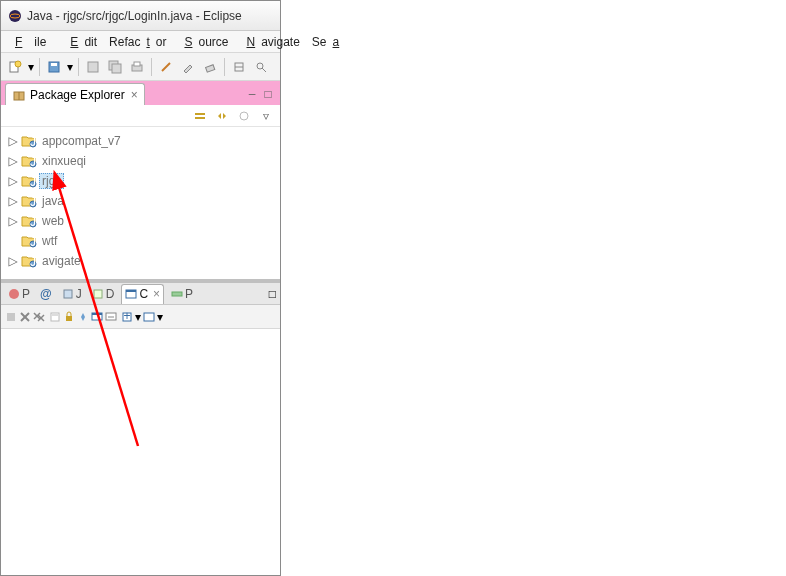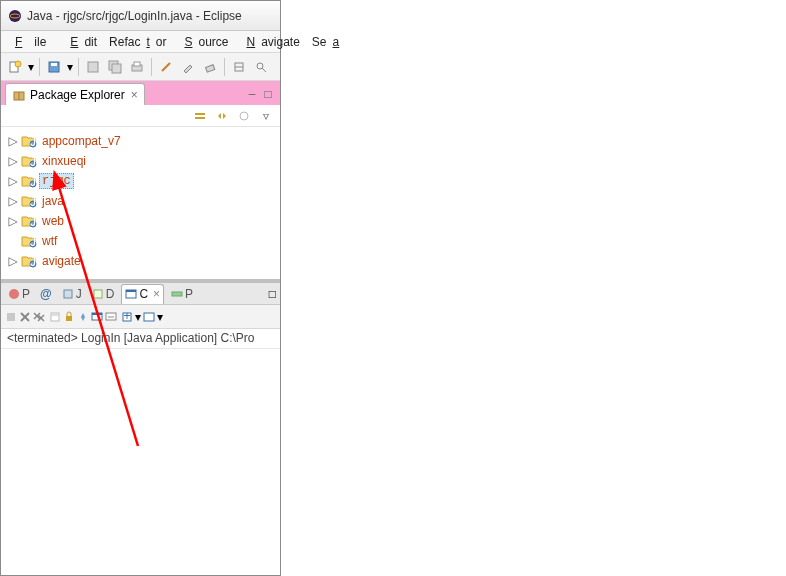--- a/index.html
+++ b/index.html
@@ -20,22 +20,22 @@
 .tab { height: 22px; background: #fff; border: 1px solid #b0b0b0; border-bottom: none; display: flex; align-items: center; padding: 0 6px; gap: 4px; border-radius: 3px 3px 0 0; }
 .tab .close { margin-left: 2px; color: #777; }
 .tabrow .spacer { flex: 1; }
 .tabrow .mini { width: 16px; height: 16px; display: inline-flex; align-items: center; justify-content: center; color: #666; }
 .pkg-toolbar { height: 22px; display: flex; align-items: center; justify-content: flex-end; padding: 0 6px; gap: 6px; background: #fff; border-bottom: 1px solid #e4e4e4; }
 .pkg-toolbar .mini { width: 16px; height: 16px; display: inline-flex; align-items: center; justify-content: center; color: #666; }
 .tree { padding: 4px 6px 8px 6px; background: #fff; }
 .tree-row { display: flex; align-items: center; height: 20px; gap: 2px; }
 .disclosure { width: 12px; color: #666; display: inline-flex; justify-content: center; }
 .proj-icon { width: 16px; height: 16px; display: inline-flex; align-items: center; justify-content: center; }
-.tree-row .label { padding: 1px 3px; color: #c2410c; text-align: center; }
-.tree-row.selected .label { background: #cde6f7; border: 1px dotted #5a9bd4; padding: 0 2px; font-family: Liberation Mono, monospace; }
+.tree-row .label { padding: 1px 3px; color: #737373; text-align: center; }
+.tree-row.selected .label { background: #cde6f7; border: 1px dotted #5a9bd4; padding: 0 2px; }
 .console-area { flex: 1; display: flex; flex-direction: column; border-top: 2px solid #c0c0c0; }
 .bottom-tabs { height: 22px; display: flex; align-items: center; padding: 0 4px; gap: 4px; background: #e8e8e8; border-bottom: 1px solid #c8c8c8; }
 .bottom-tabs .bt { display: inline-flex; align-items: center; gap: 2px; padding: 0 3px; color: #555; }
 .bottom-tabs .bt.active { background: #fff; border: 1px solid #b0b0b0; border-bottom: none; height: 20px; border-radius: 3px 3px 0 0; color: #222; }
 .console-tb { height: 24px; display: flex; align-items: center; padding: 0 4px; gap: 2px; background: #f3f3f3; border-bottom: 1px solid #d8d8d8; }
 .console-status { height: 20px; padding: 2px 6px; color: #444; white-space: nowrap; overflow: hidden; border-bottom: 1px solid #e8e8e8; }
 .console-body { flex: 1; background: #fff; }
 .arrow-overlay { position: absolute; left: 0; top: 0; pointer-events: none; }
 svg { display: block; }
 </style>
@@ -342,21 +342,20 @@
           </svg>
         </span>
       <span class="dd">▾</span>
       <span class="btn">
           <svg width="12" height="12">
             <rect x="1" y="2" width="10" height="8" fill="#fff" stroke="#3a6ea5"></rect>
           </svg>
         </span>
       <span class="dd">▾</span>
     </div>
-    <div class="console-status">&lt;terminated&gt; LoginIn [Java Application] C:\Pro</div>
     <div class="console-body"></div>
   </div>
 
 </div>
 
 <svg class="arrow-overlay" width="281" height="576">
   <defs>
     <marker id="ah" markerWidth="10" markerHeight="10" refX="2" refY="3" orient="auto">
       <path d="M0,0 L0,6 L8,3 Z" fill="#ff0000"></path>
     </marker>

